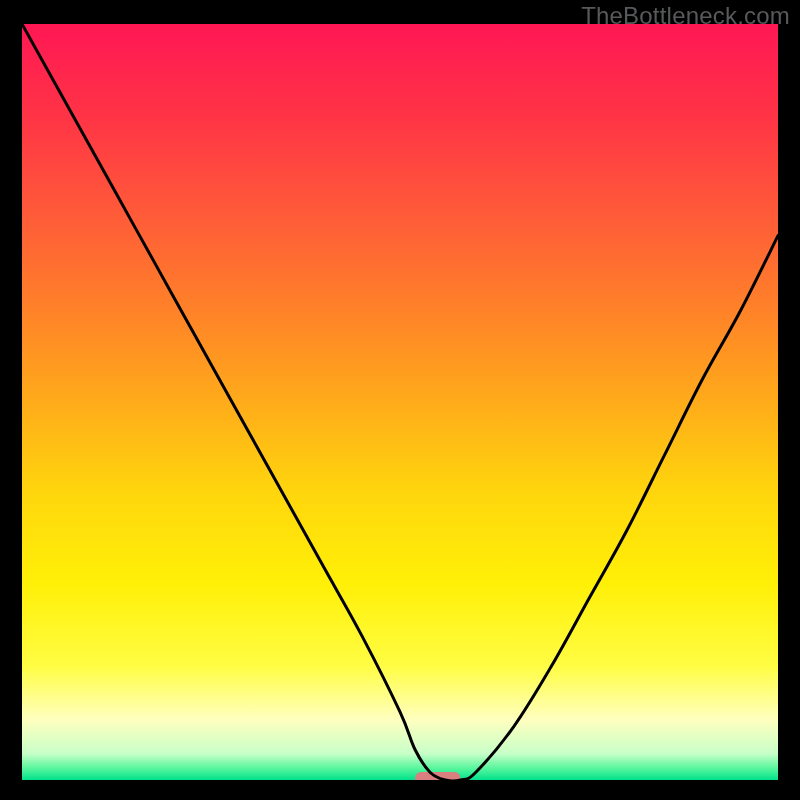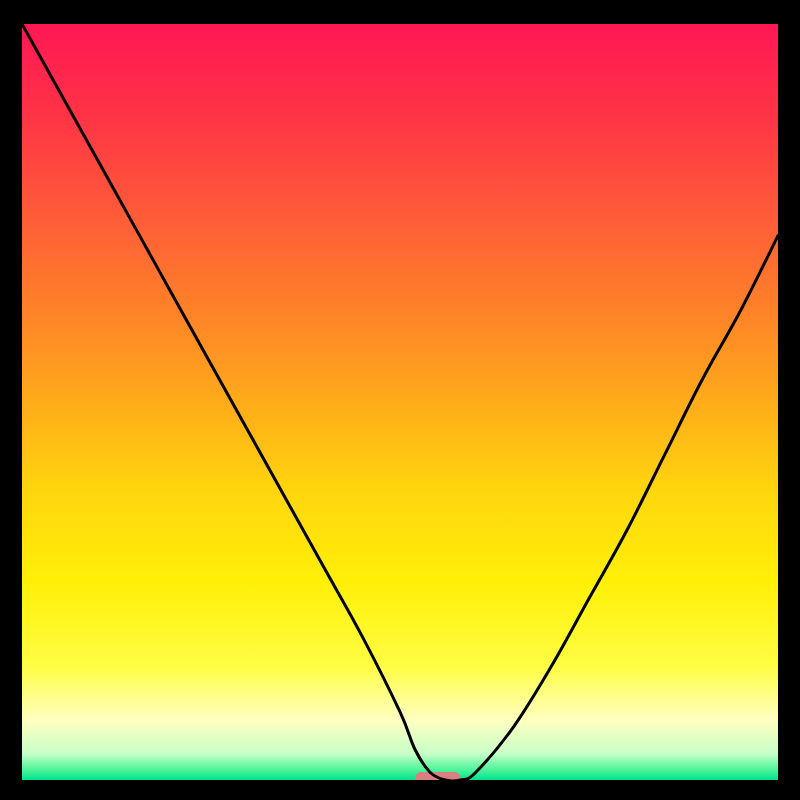--- a/index.html
+++ b/index.html
@@ -37,20 +37,21 @@
   .plot svg {
     display: block;
     width: 100%;
     height: 100%;
   }
 </style>
 </head>
 <body>
 
 <div class="frame">
+  <div class="watermark">TheBottleneck.com</div>
 
   <div class="plot">
     <svg viewBox="0 0 756 756" preserveAspectRatio="none">
       <defs>
         <linearGradient id="bgGrad" x1="0" y1="0" x2="0" y2="1">
             <stop offset="0%" stop-color="#ff1754"></stop>
             <stop offset="12%" stop-color="#ff3346"></stop>
             <stop offset="25%" stop-color="#ff5a39"></stop>
             <stop offset="38%" stop-color="#ff8228"></stop>
             <stop offset="50%" stop-color="#ffab1a"></stop>

